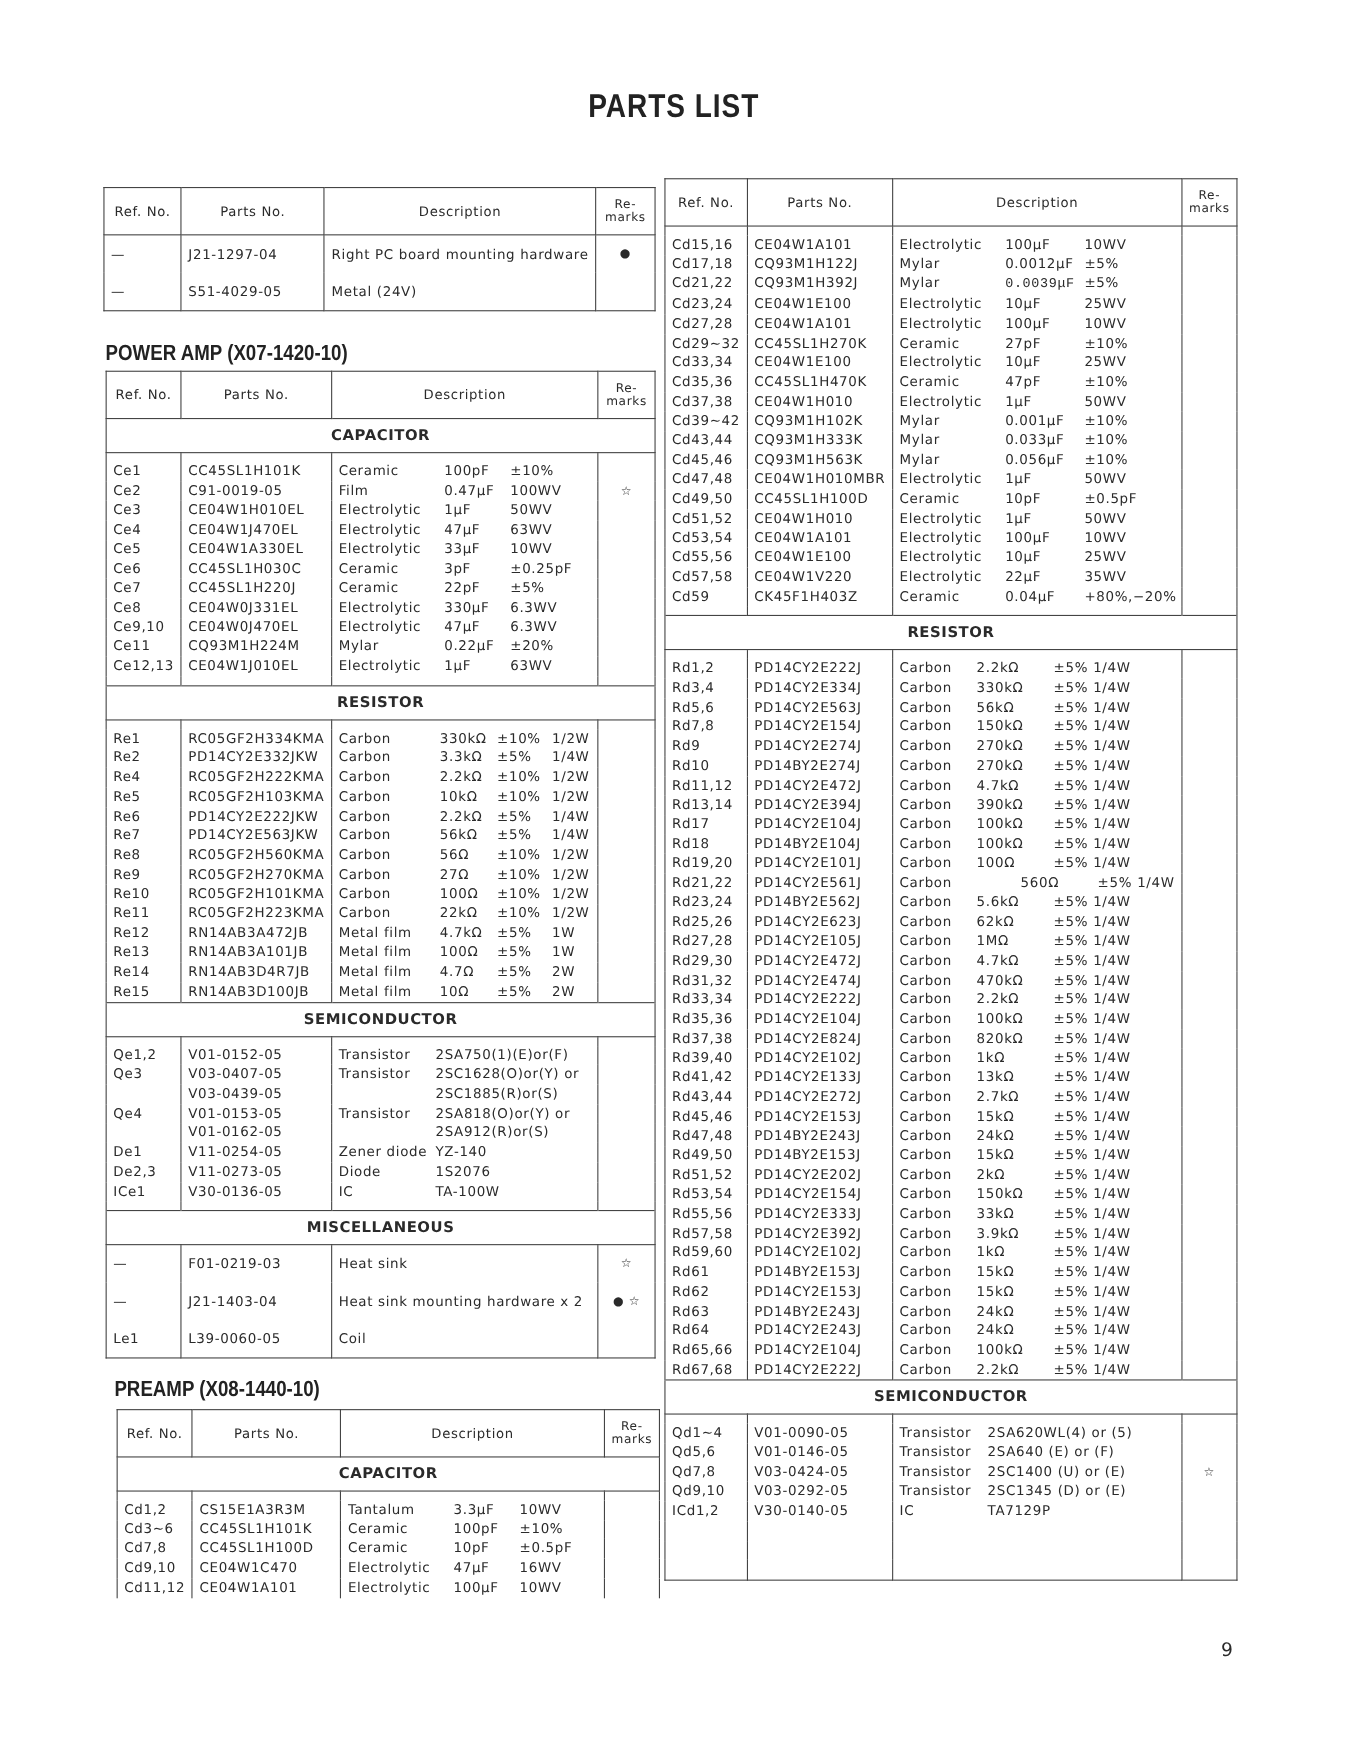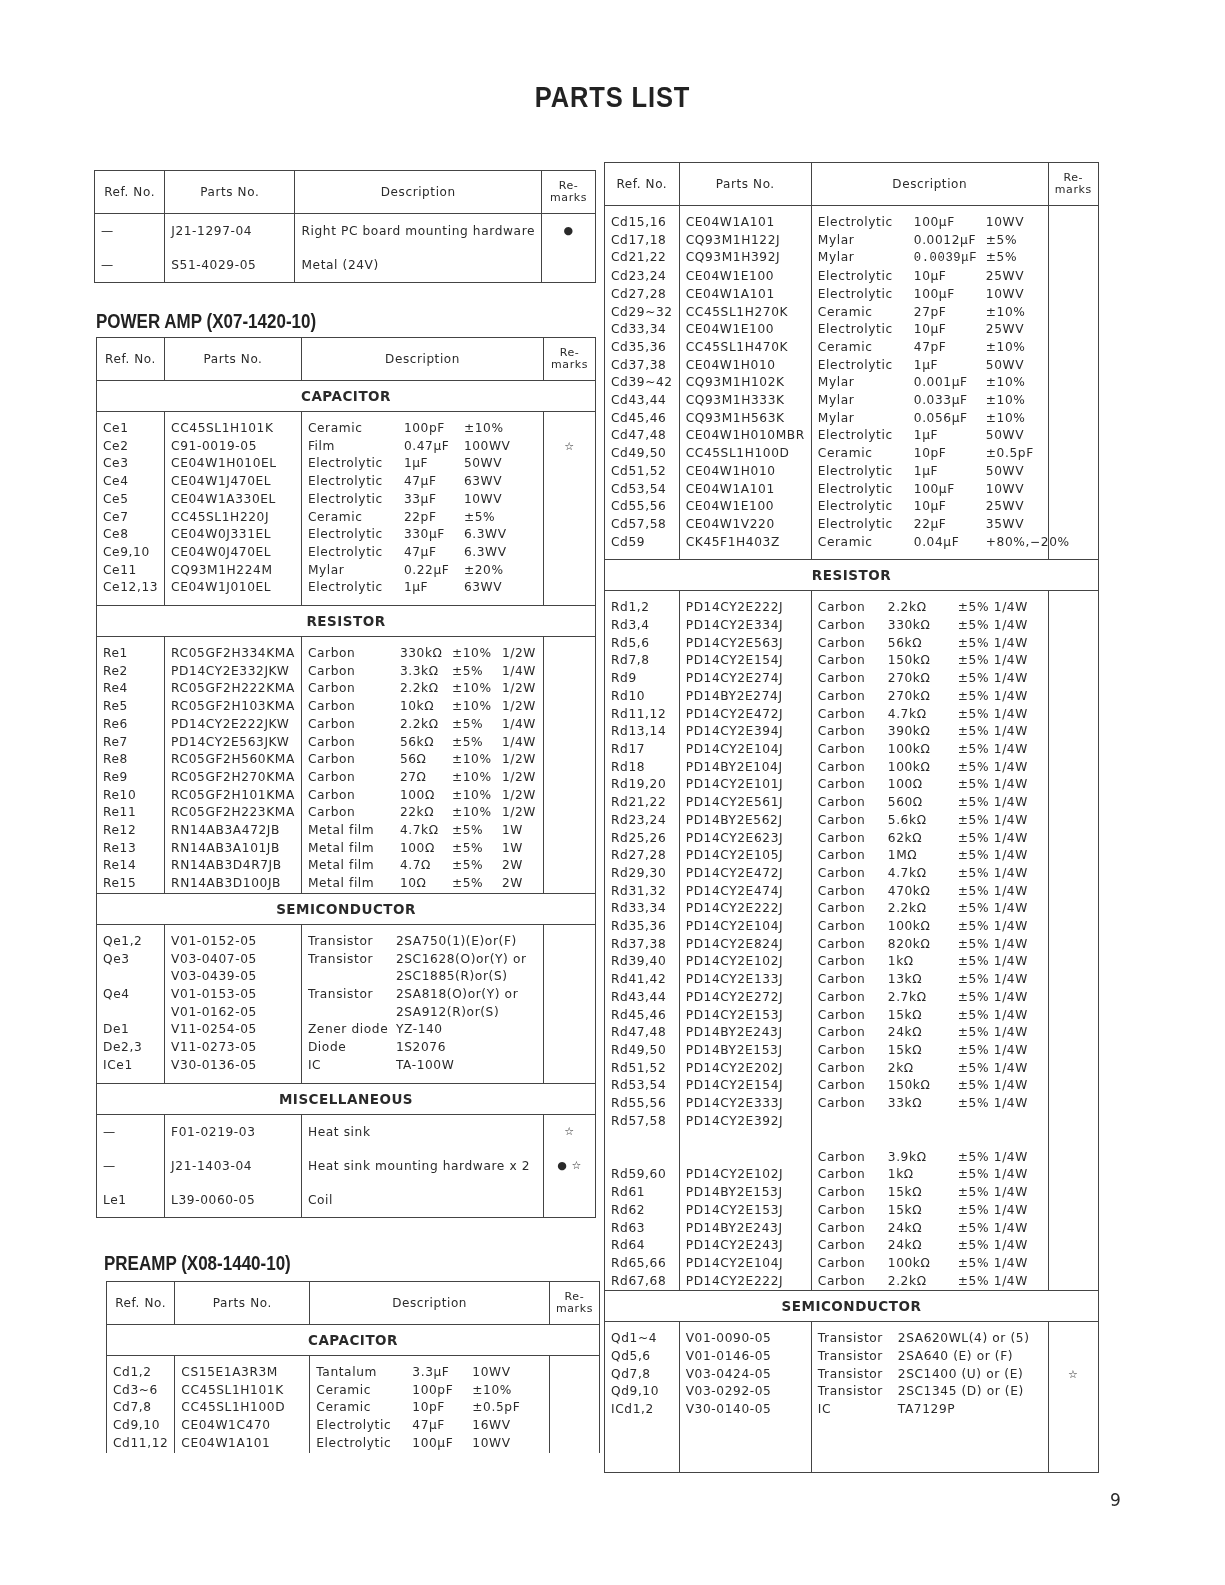--- a/index.html
+++ b/index.html
@@ -113,20 +113,26 @@
         <td class="desc"><span class="d1">Electrolytic</span><span class="d2">47μF</span><span class="d3">63WV</span></td>
         <td class="rmk"></td>
       </tr>
       <tr class="row">
         <td>Ce5</td>
         <td>CE04W1A330EL</td>
         <td class="desc"><span class="d1">Electrolytic</span><span class="d2">33μF</span><span class="d3">10WV</span></td>
         <td class="rmk"></td>
       </tr>
       <tr class="row">
+        <td>Ce6</td>
+        <td>CC45SL1H030C</td>
+        <td class="desc"><span class="d1">Ceramic</span><span class="d2">3pF</span><span class="d3">±0.25pF</span></td>
+        <td class="rmk"></td>
+      </tr>
+      <tr class="row">
         <td>Ce7</td>
         <td>CC45SL1H220J</td>
         <td class="desc"><span class="d1">Ceramic</span><span class="d2">22pF</span><span class="d3">±5%</span></td>
         <td class="rmk"></td>
       </tr>
       <tr class="row">
         <td>Ce8</td>
         <td>CE04W0J331EL</td>
         <td class="desc"><span class="d1">Electrolytic</span><span class="d2">330μF</span><span class="d3">6.3WV</span></td>
         <td class="rmk"></td>
@@ -610,21 +616,21 @@
       </tr>
       <tr class="row">
         <td>Rd19,20</td>
         <td>PD14CY2E101J</td>
         <td class="desc"><span class="d1" style="width: 70px;">Carbon</span><span class="d2" style="width: 70px;">100Ω</span><span class="d3" style="width: 36px;">±5%</span><span class="">1/4W</span></td>
         <td class="rmk"></td>
       </tr>
       <tr class="row">
         <td>Rd21,22</td>
         <td>PD14CY2E561J</td>
-        <td class="desc"><span class="d1" style="width: 70px;">Carbon</span><span class="d2" style="width: 70px;">560Ω</span><span class="d3" style="width: 36px;">±5%</span><span class="">1/4W</span></td>
+        <td class="desc"><span class="d1" style="width: 70px;">Carbon</span><span class="d2" style="width: 70px; margin-left: 40px;">560Ω</span><span class="d3" style="width: 36px;">±5%</span><span class="">1/4W</span></td>
         <td class="rmk"></td>
       </tr>
       <tr class="row">
         <td>Rd23,24</td>
         <td>PD14BY2E562J</td>
         <td class="desc"><span class="d1" style="width: 70px;">Carbon</span><span class="d2" style="width: 70px;">5.6kΩ</span><span class="d3" style="width: 36px;">±5%</span><span class="">1/4W</span></td>
         <td class="rmk"></td>
       </tr>
       <tr class="row">
         <td>Rd25,26</td>
@@ -718,21 +724,21 @@
       </tr>
       <tr class="row">
         <td>Rd55,56</td>
         <td>PD14CY2E333J</td>
         <td class="desc"><span class="d1" style="width: 70px;">Carbon</span><span class="d2" style="width: 70px;">33kΩ</span><span class="d3" style="width: 36px;">±5%</span><span class="">1/4W</span></td>
         <td class="rmk"></td>
       </tr>
       <tr class="row">
         <td>Rd57,58</td>
         <td>PD14CY2E392J</td>
-        <td class="desc"><span class="d1" style="width: 70px;">Carbon</span><span class="d2" style="width: 70px; margin-top: 36px;">3.9kΩ</span><span class="d3" style="width: 36px;">±5%</span><span class="">1/4W</span></td>
+        <td class="desc"><span class="d1" style="width: 70px;">Carbon</span><span class="d2" style="width: 70px;">3.9kΩ</span><span class="d3" style="width: 36px;">±5%</span><span class="">1/4W</span></td>
         <td class="rmk"></td>
       </tr>
       <tr class="row">
         <td>Rd59,60</td>
         <td>PD14CY2E102J</td>
         <td class="desc"><span class="d1" style="width: 70px;">Carbon</span><span class="d2" style="width: 70px;">1kΩ</span><span class="d3" style="width: 36px;">±5%</span><span class="">1/4W</span></td>
         <td class="rmk"></td>
       </tr>
       <tr class="row">
         <td>Rd61</td>

